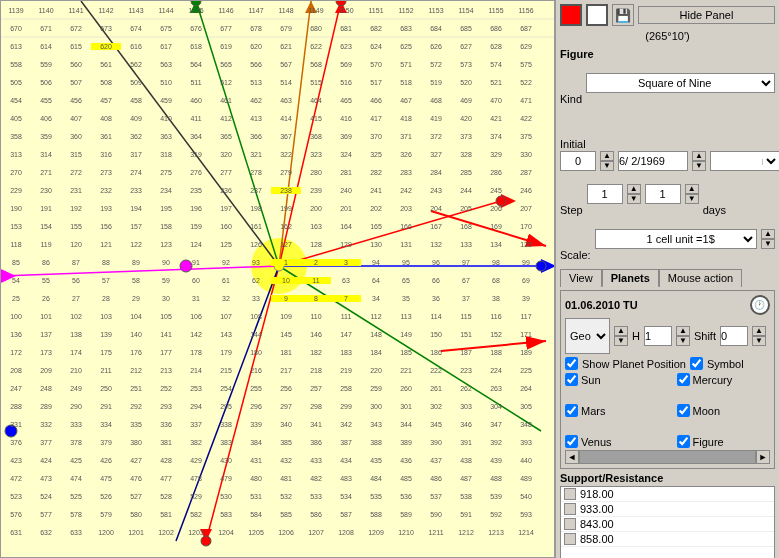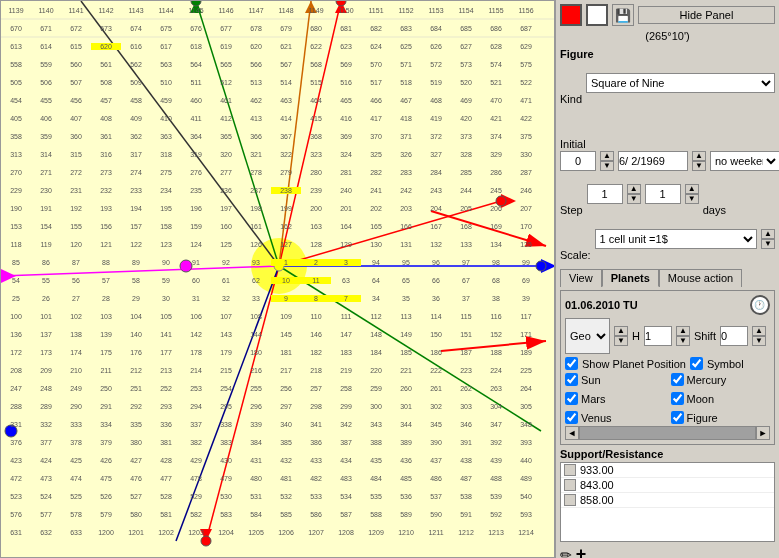--- a/index.html
+++ b/index.html
@@ -93,20 +93,21 @@
       white-space: nowrap;
       margin-top: 32px;
     }
 
     .select-field {
       flex: 1;
       font-size: 11px;
       height: 20px;
       border: 1px solid #888;
       background: white;
+      padding-left: 47px;
     }
 
     .input-num {
       width: 36px;
       height: 20px;
       font-size: 11px;
       border: 1px solid #888;
       background: white;
       text-align: center;
     }
@@ -194,21 +195,21 @@
     .checkbox-row {
       display: flex;
       align-items: center;
       gap: 4px;
       margin-bottom: 3px;
     }
 
     .planets-grid {
       display: grid;
       grid-template-columns: 1fr 1fr;
-      gap: 6px;
+      gap: 18px;
       margin-top: 2px;
     }
 
     .planet-check {
       display: flex;
       align-items: center;
       gap: 3px;
       font-size: 11px;
     }
 
@@ -1123,20 +1124,24 @@
         <div class="scroll-track"></div>
         <div class="scroll-right">►</div>
       </div>
     </div>
 
     <div class="support-resistance">
       <div class="sr-title">Support/Resistance</div>
       <div class="sr-list">
         <div class="sr-item">
           <div class="bullet"></div>
+          <span>918.00</span>
+        </div>
+        <div class="sr-item">
+          <div class="bullet"></div>
           <span>933.00</span>
         </div>
         <div class="sr-item">
           <div class="bullet"></div>
           <span>843.00</span>
         </div>
         <div class="sr-item">
           <div class="bullet"></div>
           <span>858.00</span>
         </div>

